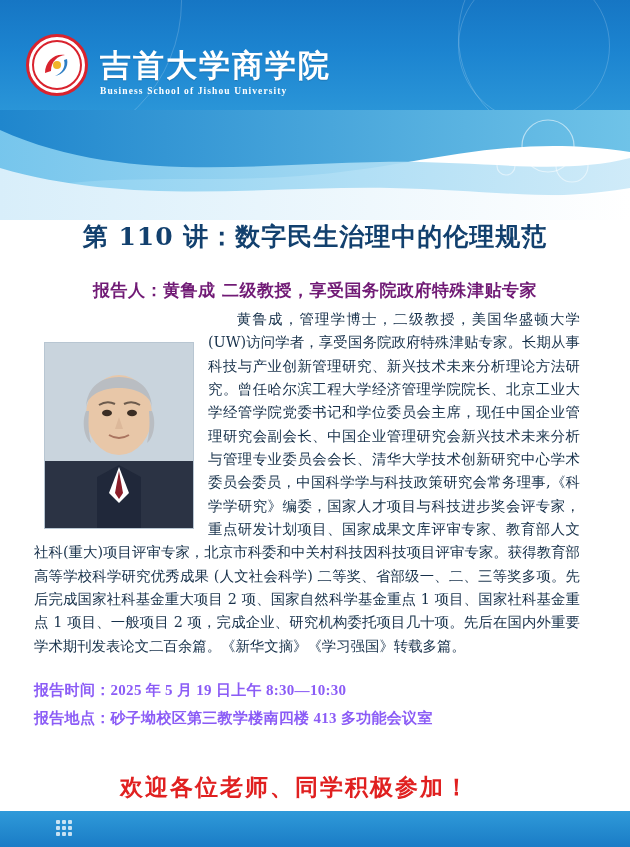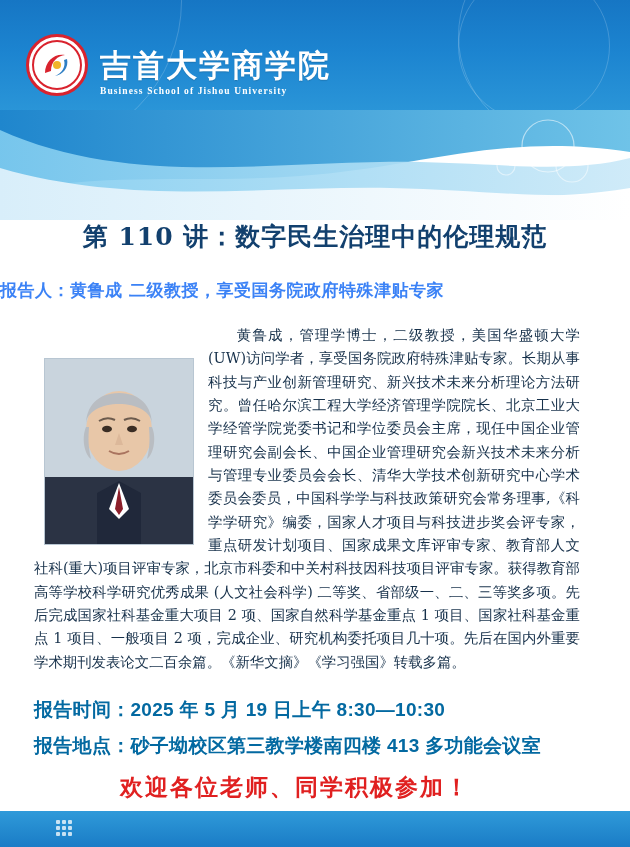--- a/index.html
+++ b/index.html
@@ -116,30 +116,30 @@
   .lecture-title {
     text-align: center;
     font-family: "DejaVu Serif", serif;
     font-weight: bold;
     font-size: 25px;
     color: #12406e;
     letter-spacing: 1px;
     margin-top: 22px;
   }
   .speaker-line {
-    text-align: left;
+    text-align: center;
     font-family: "DejaVu Serif", serif;
     font-weight: bold;
     font-size: 17px;
-    color: #3b82f6;
+    color: #701a75;
     margin-top: 26px;
     letter-spacing: 0.5px;
   }
   .bio-block {
-    margin-top: 22px;
+    margin-top: 6px;
     padding: 0 50px 0 34px;
     position: relative;
     min-height: 330px;
   }
   .portrait {
     float: left;
     width: 148px;
     height: 185px;
     margin: 34px 14px 6px 10px;
     border: 1px solid #b8c6d2;
@@ -154,24 +154,24 @@
     line-height: 1.62;
     color: #16304a;
     text-align: justify;
     text-indent: 2em;
   }
   .info-lines {
     margin-top: 18px;
     padding: 0 34px;
   }
   .info-line {
-    font-family: Liberation Sans, sans-serif;
-    font-weight: bold;
-    font-size: 19px;
-    color: #0369a1;
+    font-family: Liberation Serif, serif;
+    font-weight: bold;
+    font-size: 15px;
+    color: #8b5cf6;
     line-height: 1.9;
     letter-spacing: 0.3px;
   }
 
   
   .welcome {
     position: absolute;
     left: 0;
     top: 772px;
     width: 590px;

